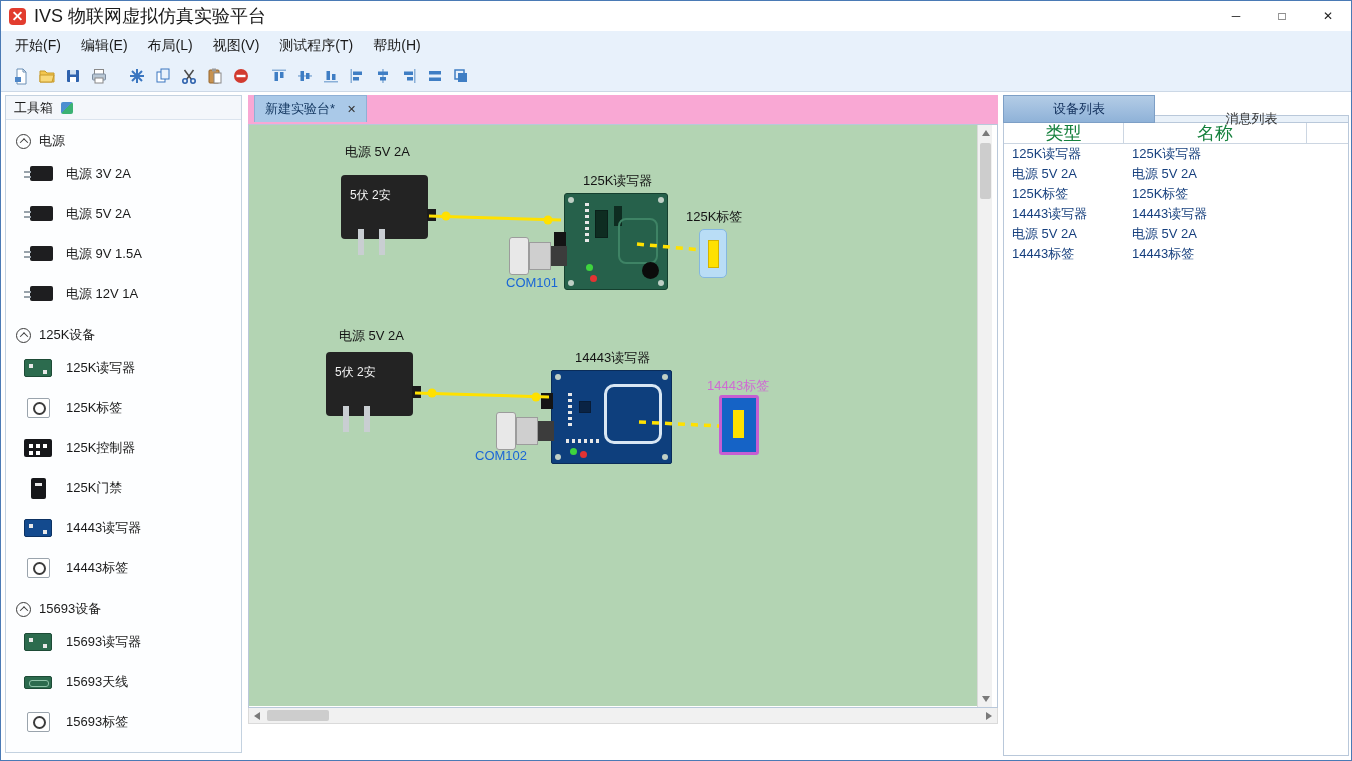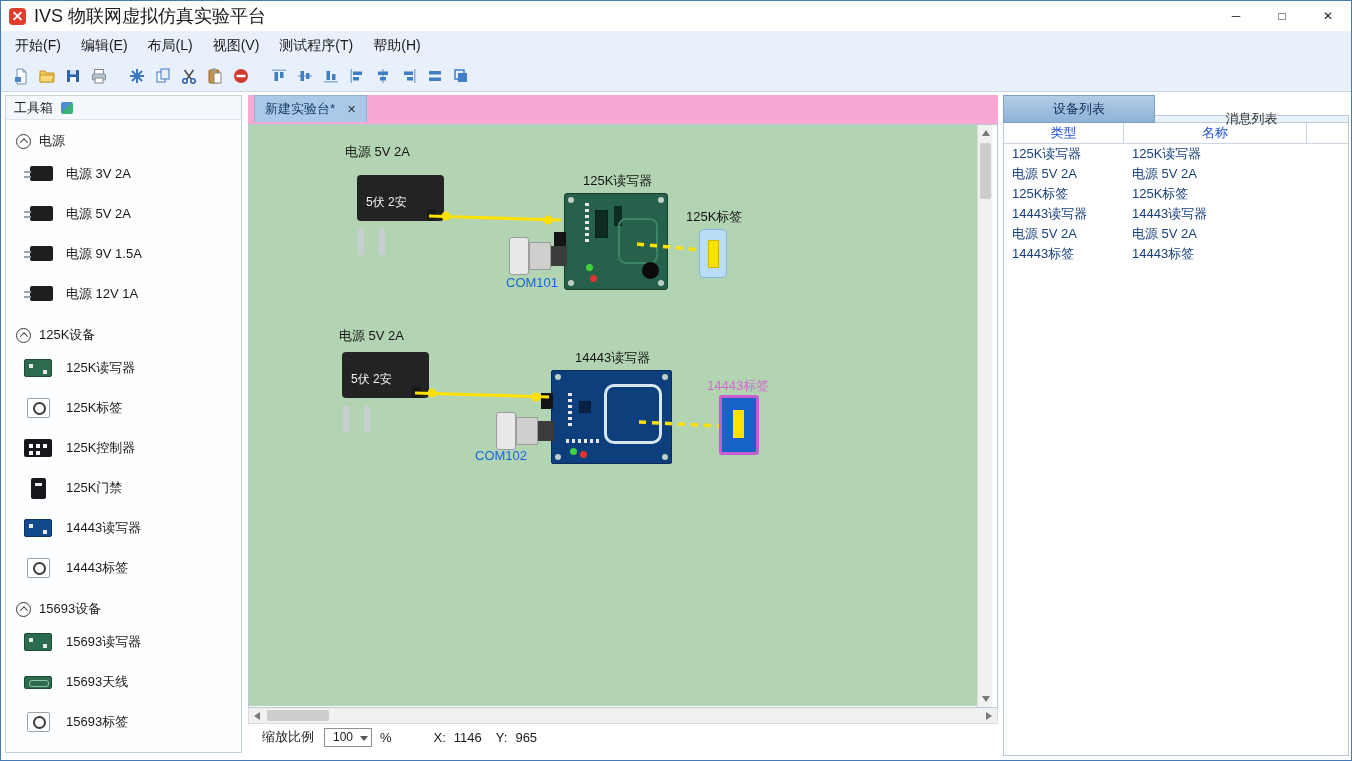--- a/index.html
+++ b/index.html
@@ -58,21 +58,21 @@
   .canvas { position:relative; width:728px; height:581px; background:var(--canvas-bg,#b3d4b3); overflow:hidden; }
   .wires { position:absolute; left:0; top:0; pointer-events:none; z-index:5; }
   .wire { stroke:var(--wire,#ffe100); stroke-width:3; fill:none; }
   .wire.dashed { stroke-dasharray:7 6; stroke-width:3.5; }
   .wdot { fill:var(--wire,#ffe100); }
   .cvl { position:absolute; font-size:13px; color:#141414; white-space:nowrap; z-index:3; }
   .cvl.blue { color:var(--com-label,#1a66d6); }
   .cvl.magenta { color:var(--tag14443-label,#cf6bd3); }
   
   .adapter { position:absolute; width:87px; height:82px; z-index:2; }
-  .adp-body { position:absolute; left:16px; top:0; width:87px; height:46px; background:#232323; border-radius:4px; color:#f2f2f2; font-size:12px; padding:19px 0 0 9px; }
+  .adp-body { position:absolute; left:0; top:0; width:87px; height:64px; background:#232323; border-radius:4px; color:#f2f2f2; font-size:12px; padding:12px 0 0 9px; }
   .prong { position:absolute; top:54px; width:6px; height:26px; background:#c9ced2; }
   .p1 { left:17px; } .p2 { left:38px; }
   .adp-nub { position:absolute; right:-8px; top:34px; width:9px; height:12px; background:#1a1a1a; }
   
   .reader125k { position:absolute; left:315px; top:68px; width:104px; height:97px; background:#26614b; border:1px solid #15402f; border-radius:3px; z-index:2; }
   .reader14443 { position:absolute; left:302px; top:245px; width:121px; height:94px; background:#0e3f7d; border:1px solid #0a2c59; border-radius:2px; z-index:2; }
   .screw { position:absolute; width:6px; height:6px; border-radius:50%; background:#bfcfc5; }
   .screw.tl{left:3px;top:3px}.screw.tr{right:3px;top:3px}.screw.bl{left:3px;bottom:3px}.screw.br{right:3px;bottom:3px}
   .jack { position:absolute; left:-11px; width:12px; height:16px; background:#141414; }
   .pins-v { position:absolute; width:4px; background:repeating-linear-gradient(#e8e8e8 0 3px,transparent 3px 6px); }
@@ -111,21 +111,21 @@
   .zoom-arrow { position:absolute; right:3px; top:7px; width:0; height:0; border-left:4px solid transparent; border-right:4px solid transparent; border-top:5px solid #555; }
   .st-x { margin-left:42px; } .st-val { margin-left:8px; } .st-y { margin-left:14px; }
   
   .rpanel { position:absolute; left:1002px; top:94px; width:346px; height:712px; }
   .rtabs { display:flex; height:28px; }
   .rtab { display:flex; align-items:center; justify-content:center; font-size:13px; border:1px solid #b9c8da; }
   .rtab.active { width:152px; background:linear-gradient(#b3cce6,var(--panel-tab-active-bg,#8fb2d8)); border-color:#7d9fc6; color:#12305c; }
   .rtab.inactive { width:194px; background:#e9f1f9; border-left:none; color:#333;margin-top:20px; }
   .rbody { height:633px; border:1px solid #b9c8da; border-top:none; background:#fff; }
   .thead { display:flex; height:21px; border-bottom:1px solid #ccd6e2; }
-  .thc { display:flex; align-items:center; justify-content:center; font-size:13px; color:#1d4ed8; border-right:1px solid #ccd6e2; }
+  .thc { display:flex; align-items:center; justify-content:center; font-size:18px; color:#15803d; border-right:1px solid #ccd6e2; }
   .c1 { width:120px; } .c2 { width:183px; } .c3 { flex:1; border-right:none; }
   .trow { display:flex; height:20px; align-items:center; }
   .tcell { font-size:13px; color:var(--table-text,#17407e); padding-left:8px; overflow:hidden; white-space:nowrap; }
   .tcell.c1 { width:120px; } .tcell.c2 { width:183px; }
 </style>
 </head>
 <body>
 
 <div class="titlebar">
   <span class="app-icon"></span>
@@ -468,32 +468,20 @@
       <span class="sc-arrow sa-down"></span>
     </div>
   </div>
 
   <div class="hscroll">
     <span class="sc-arrow sa-left"></span>
     <div class="hthumb"></div>
     <span class="sc-arrow sa-right"></span>
   </div>
 
-  <div class="statusbar">
-    <span>缩放比例</span>
-    <span class="zoom-box">
-      <span>100</span>
-      <span class="zoom-arrow"></span>
-    </span>
-    <span>%</span>
-    <span class="st-x">X:</span>
-    <span class="st-val">1146</span>
-    <span class="st-y">Y:</span>
-    <span class="st-val">965</span>
-  </div>
 </div>
 
 <div class="rpanel">
   <div class="rtabs">
     <div class="rtab active">设备列表</div>
     <div class="rtab inactive">消息列表</div>
   </div>
   <div class="rbody">
     <div class="thead">
       <span class="thc c1">类型</span>

